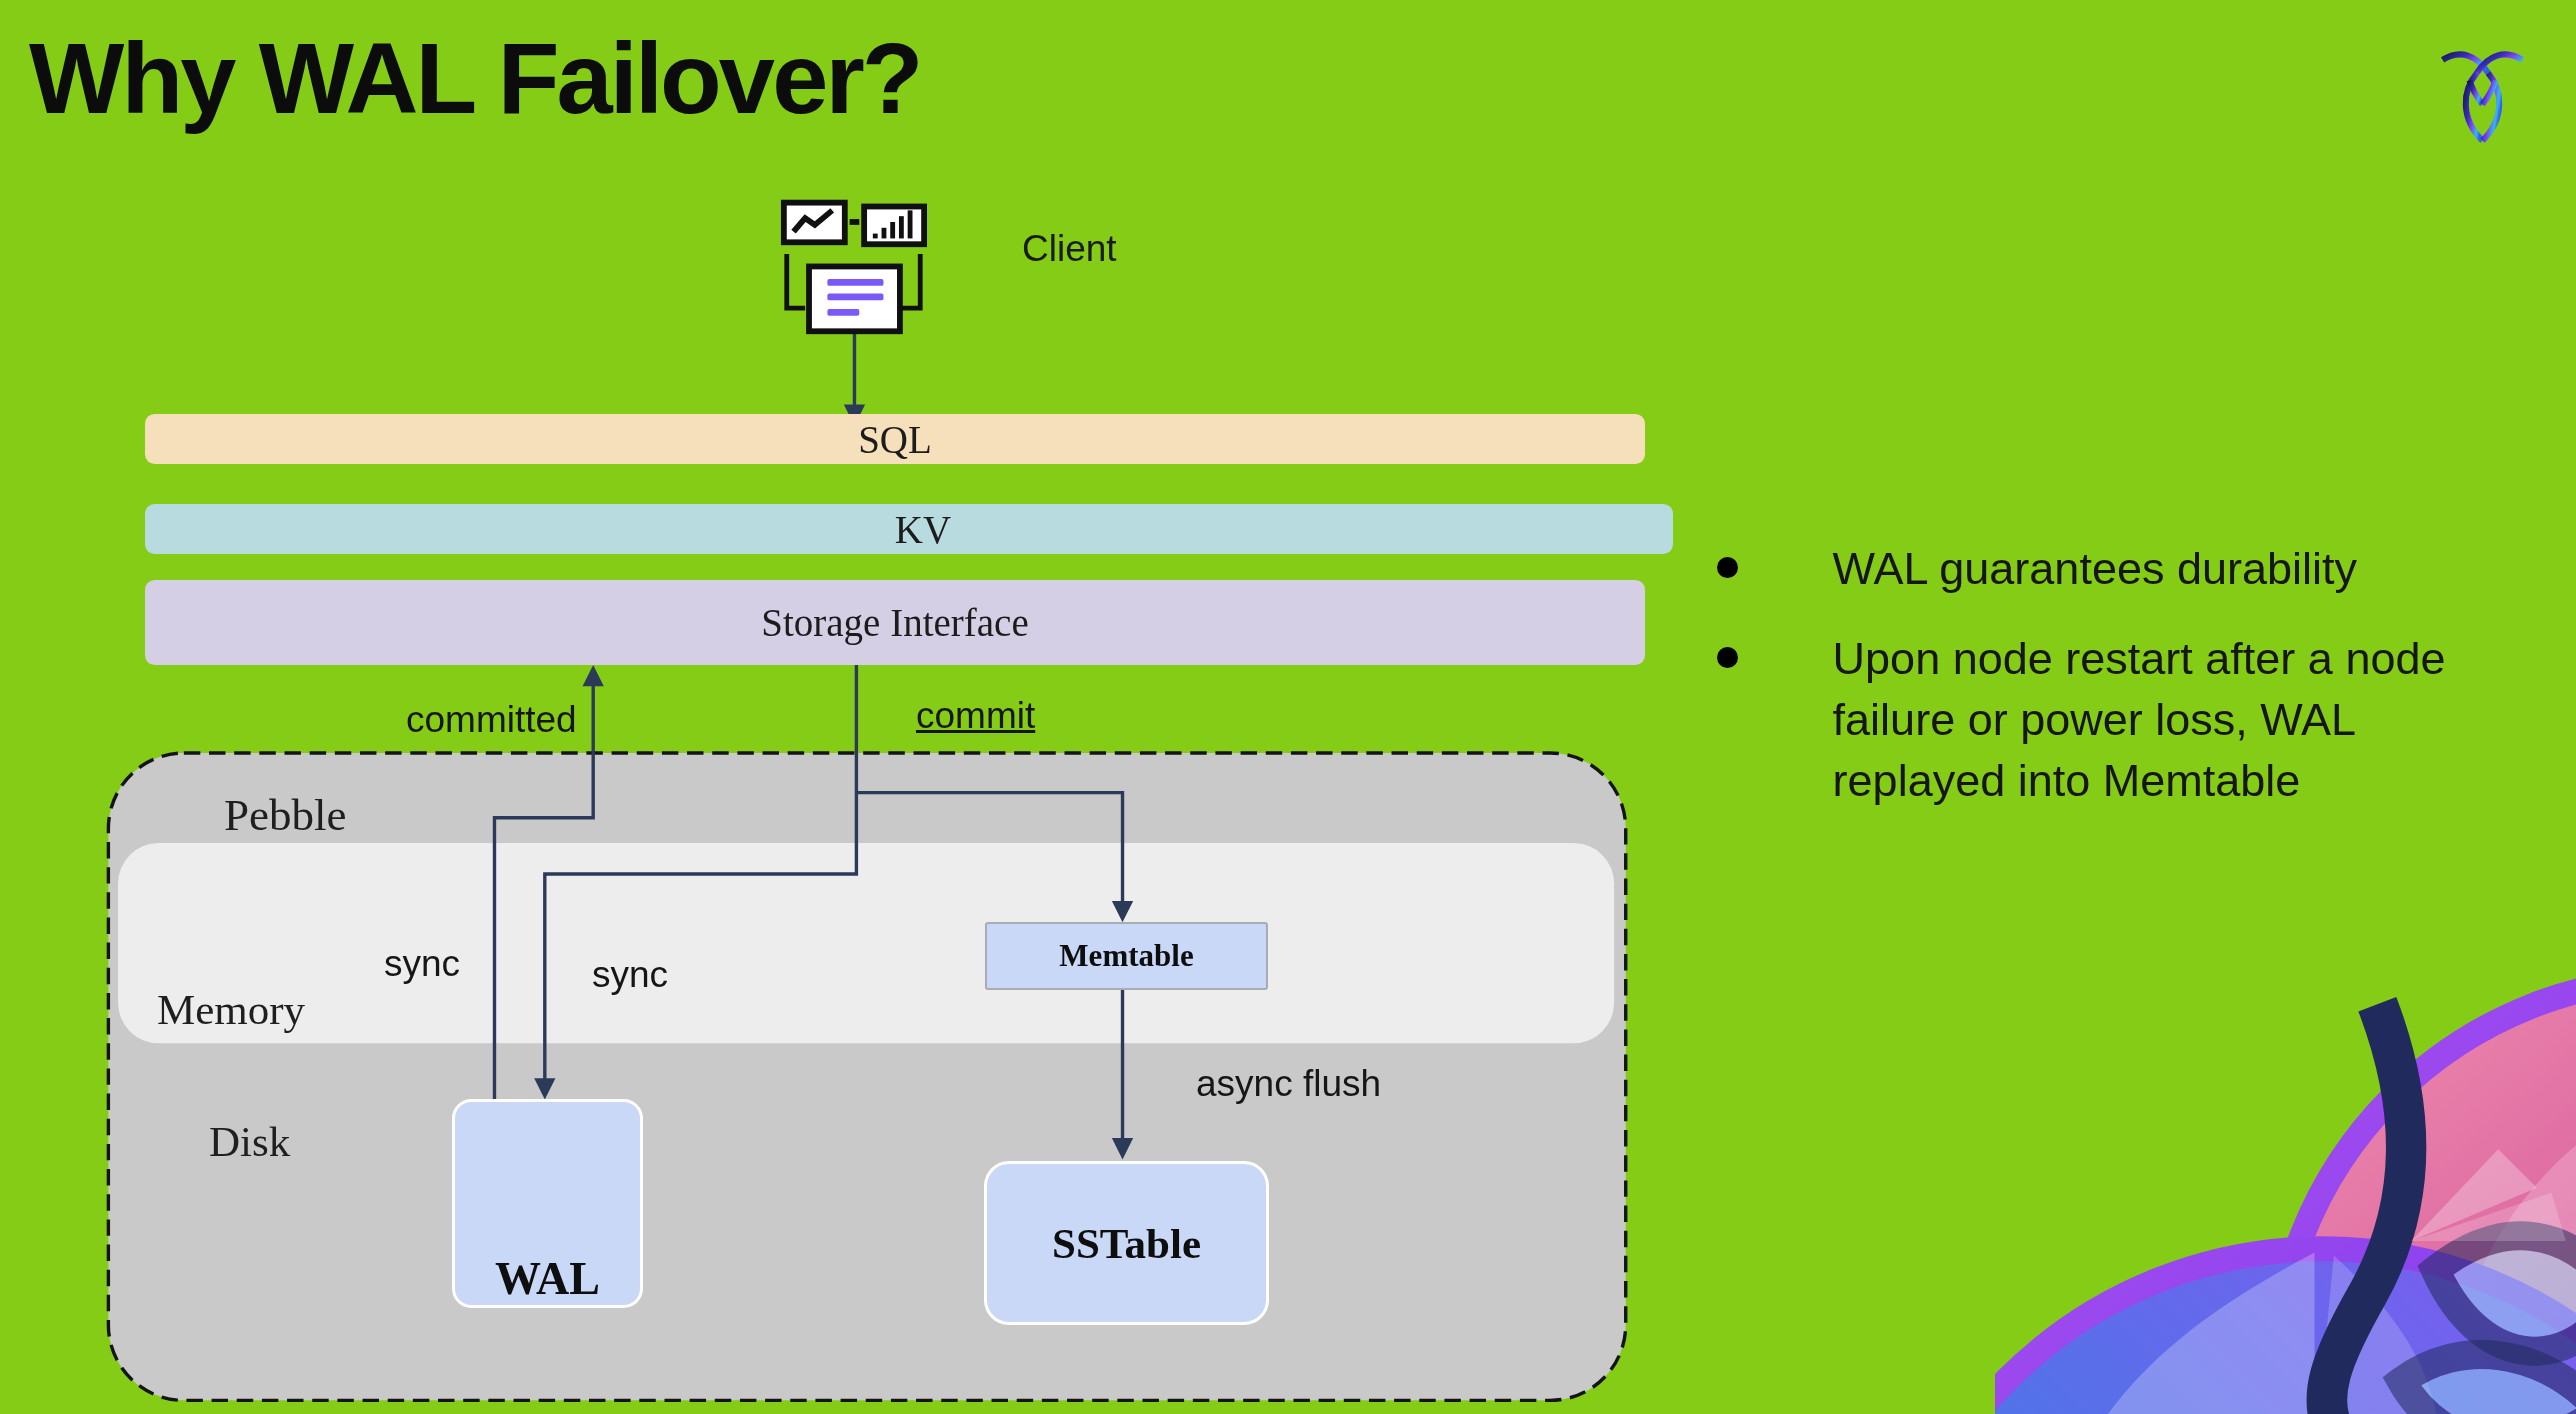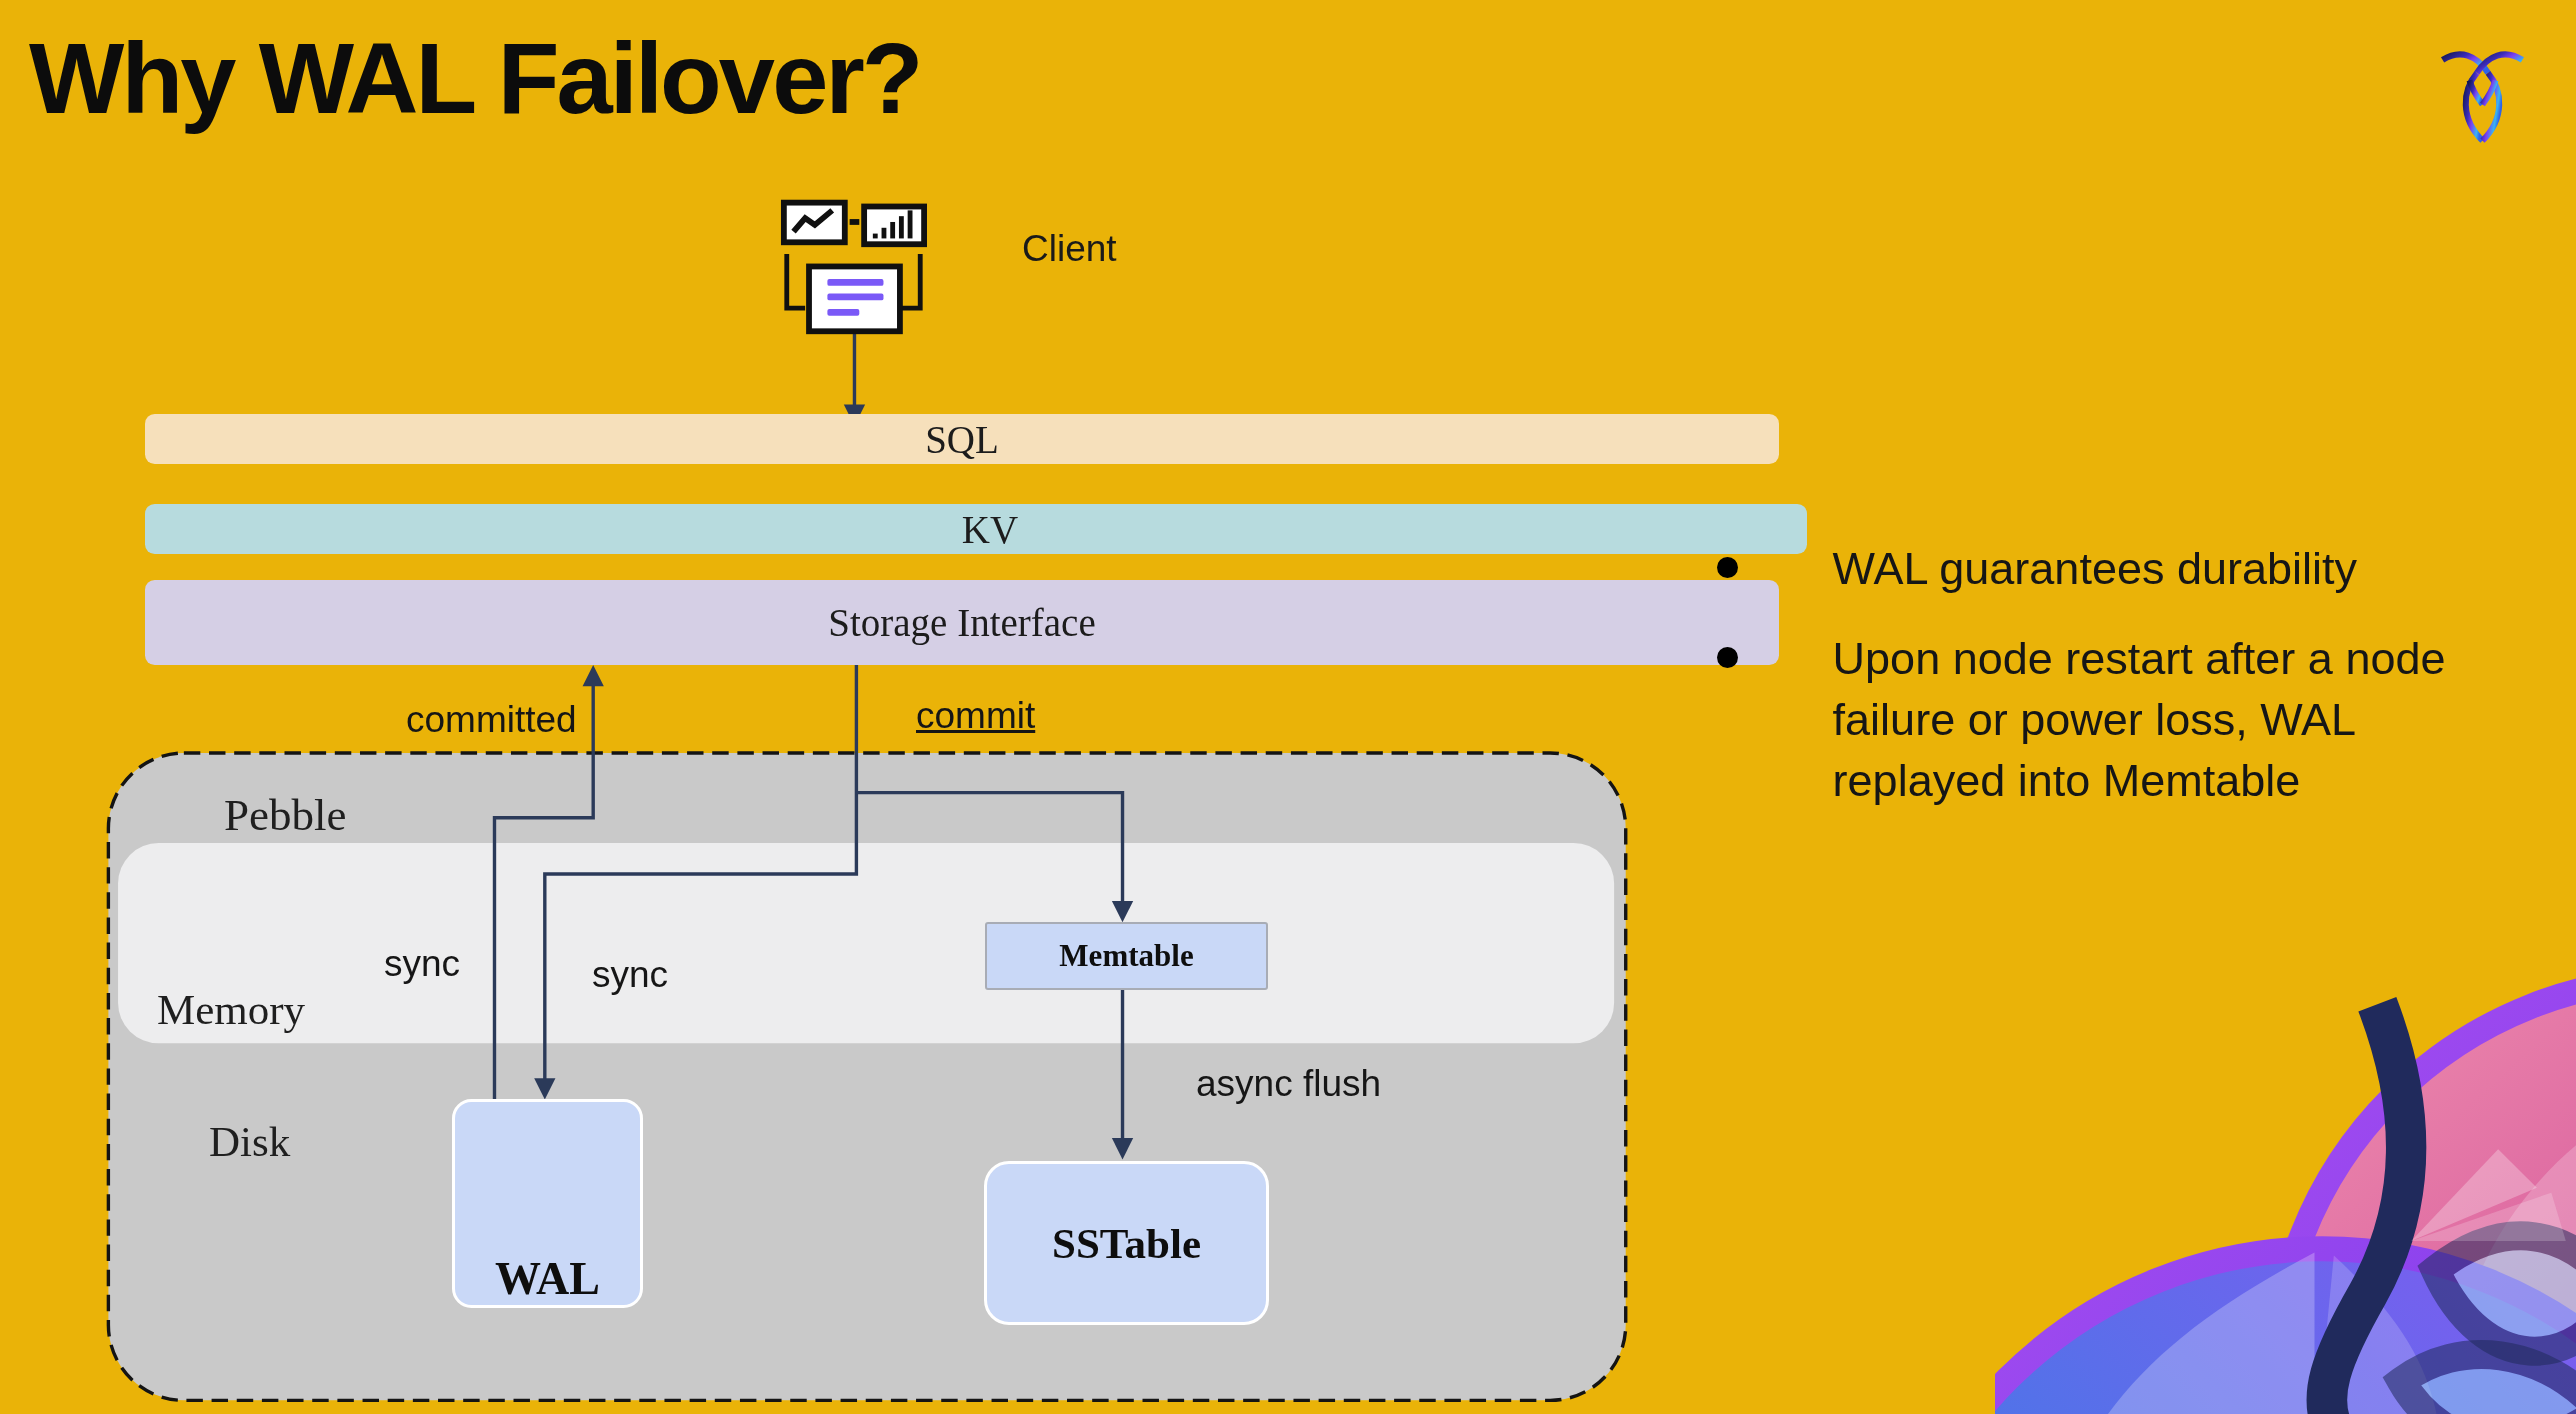--- a/index.html
+++ b/index.html
@@ -1,23 +1,23 @@
 <!DOCTYPE html>
 <html style="--sql-bar: #f6e0bb; --kv-bar: #b7dbde; --storage-bar: #d5cfe5; --box-blue: #c9d8f7; --pebble-gray: #c9c9c9; --memory-gray: #ededee; --arrow-navy: #2b3a59; --accent-purple: #7a59f7; --logo-navy: #171a56; --logo-purple: #7b3ff0; --logo-cyan: #38b6f2; --art-pink-light: #ef8fae; --art-pink-dark: #bc3487; --art-teal: #3fe9df; --art-blue: #4f74e8; --art-violet: #8b55f2; --art-navy: #202a5c;"><head>
 <meta charset="utf-8">
 <style>
   html,body{margin:0;padding:0;background:#fff;}
-  .slide{position:relative;width:2576px;height:1415px;background:#eab308;overflow:hidden;
+  .slide{position:relative;width:2576px;height:1415px;background:#84cc16;overflow:hidden;
          font-family:"Liberation Sans",sans-serif;color:#1a1a1a;}
   .abs{position:absolute;}
   
   .title{left:29px;top:21px;font-size:101px;font-weight:900;letter-spacing:-2.9px;
          color:#0c0c0c;z-index:3;font-family:"Liberation Sans",sans-serif;}
   
-  .layer{left:145px;width:1634px;border-radius:9.7px;display:flex;align-items:center;
+  .layer{left:145px;width:1500px;border-radius:9.7px;display:flex;align-items:center;
          justify-content:center;z-index:2;
          font-family:"Liberation Serif","DejaVu Serif",serif;font-size:39px;color:#1c1c1c;}
   .layer.sql{top:414px;height:50px;background:var(--sql-bar);}
   .layer.kv{top:504px;height:50px;background:var(--kv-bar);padding-left:28px;}
   .layer.storage{top:580px;height:85px;background:var(--storage-bar);}
   
   .serif-label{font-family:"Liberation Serif","DejaVu Serif",serif;color:#1f1f1f;z-index:3;}
   .pebble-label{left:224px;top:789px;font-size:45px;}
   .memory-label{left:157px;top:985px;font-size:43px;}
   .disk-label{left:209px;top:1117px;font-size:43px;}

